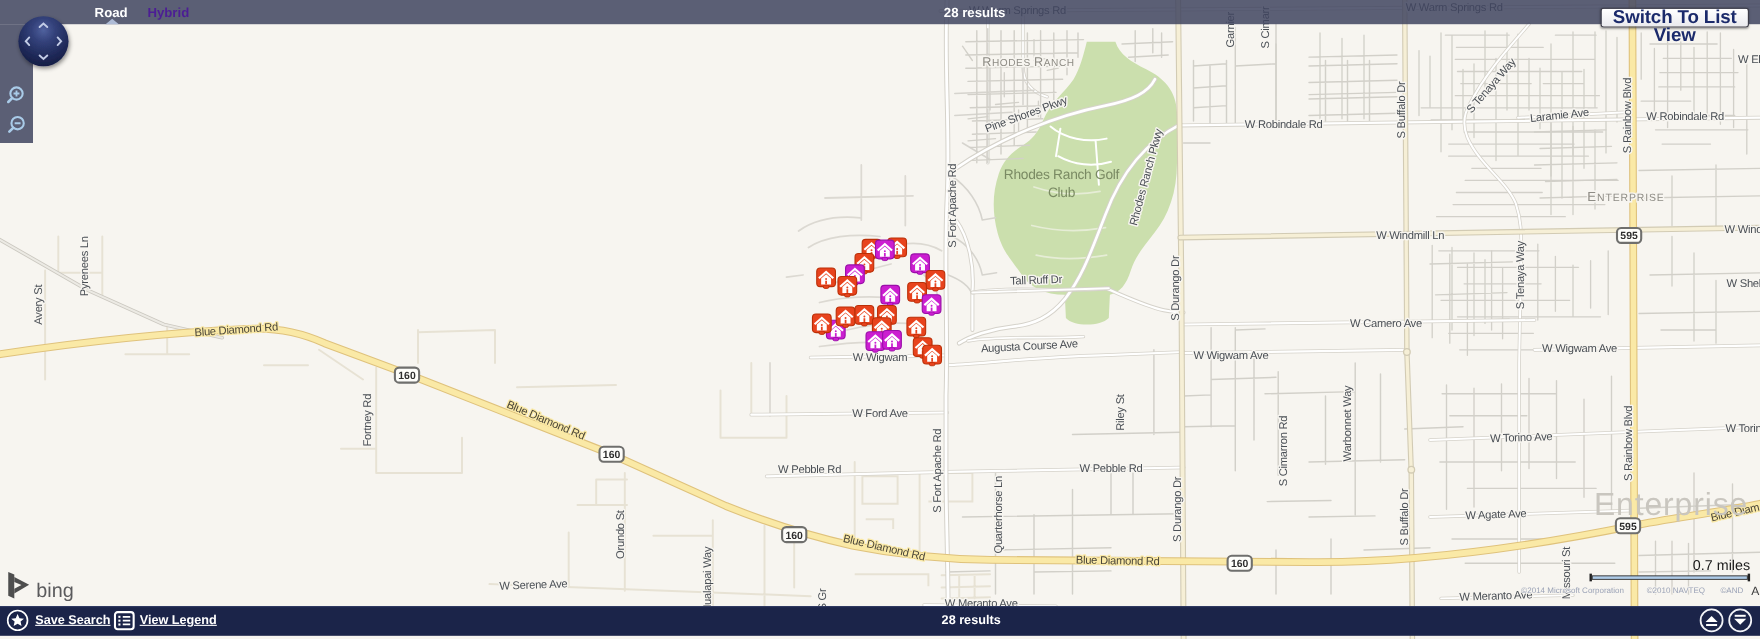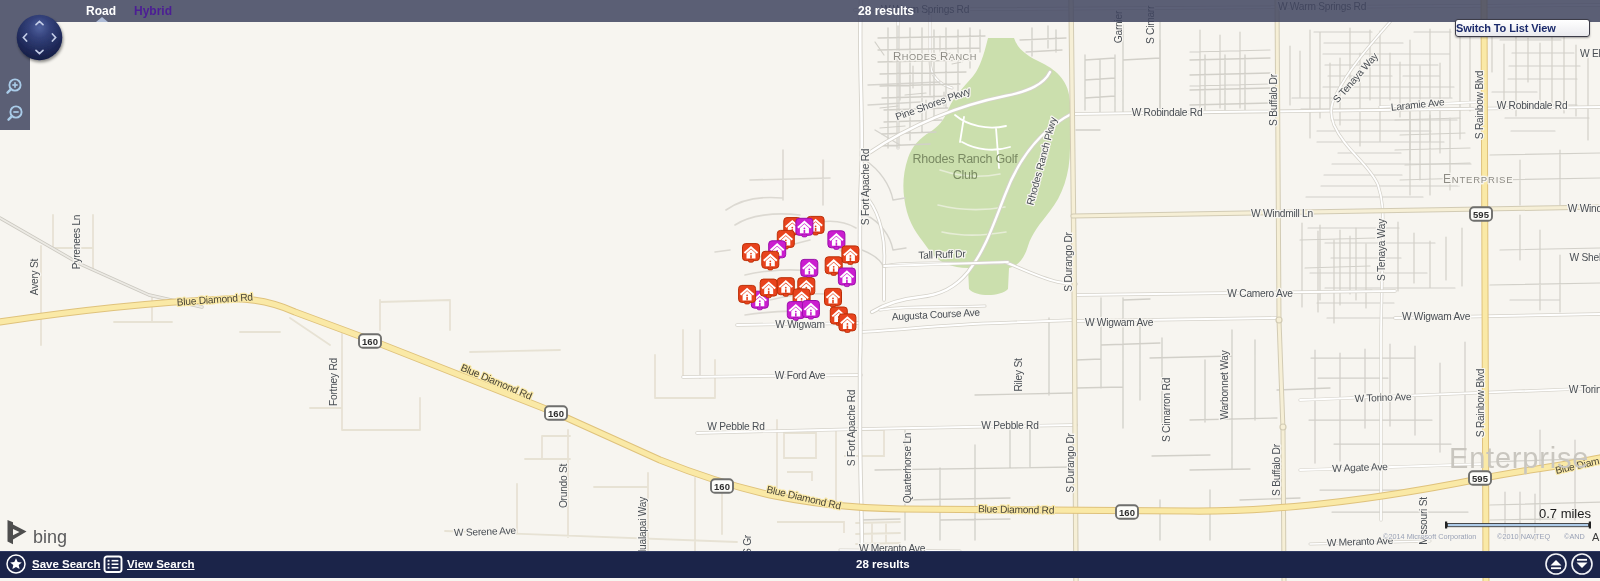--- a/index.html
+++ b/index.html
@@ -299,21 +299,21 @@
 <div style="position:absolute;left:86px;top:4px;font-size:12px;font-weight:bold;color:#ffffff;">Road</div>
 
 <svg style="position:absolute;left:94px;top:16px;" width="16" height="7">
       <path d="M8,1 L14,6 L2,6 Z" fill="#aebbd6"></path>
     </svg>
 
 <div style="position:absolute;left:134px;top:4px;font-size:12px;font-weight:bold;color:#4c1d95;">Hybrid</div>
 
 <div style="position:absolute;left:858px;top:4px;font-size:12px;font-weight:bold;color:#ffffff;">28 results</div>
 
-<div style="position:absolute;left:1455px;top:19px;width:133px;height:16px;background:linear-gradient(#ffffff,#eaeaee);border:1px solid #3c3c48;border-radius:3px;box-shadow:0 1px 2px rgba(0,0,0,0.35);font-size:11px;font-weight:bold;color:#1b2a6b;line-height:16px;letter-spacing:-0.1px;">Switch To List View</div>
+<div style="position:absolute;left:1455px;top:7px;width:133px;height:16px;background:linear-gradient(#ffffff,#eaeaee);border:1px solid #3c3c48;border-radius:3px;box-shadow:0 1px 2px rgba(0,0,0,0.35);text-align:center;font-size:17px;font-weight:bold;color:#1b2a6b;line-height:16px;letter-spacing:-0.1px;">Switch To List View</div>
 
 <svg style="position:absolute;left:13px;top:11px;" width="56" height="56">
 <defs>
         <radialGradient id="ball" cx="50%" cy="28%" r="78%">
           <stop offset="0%" stop-color="#50619e"></stop>
           <stop offset="30%" stop-color="#33417a"></stop>
           <stop offset="70%" stop-color="#1e2857"></stop>
           <stop offset="100%" stop-color="#121a3e"></stop>
         </radialGradient>
 <filter id="ds" x="-30%" y="-30%" width="170%" height="170%">
@@ -357,21 +357,21 @@
 
 <svg style="position:absolute;left:103px;top:555px;" width="22" height="20">
 <rect x="1.5" y="1.5" width="17" height="15.5" rx="2.5" fill="none" stroke="#ffffff" stroke-width="1.9"></rect>
 <rect x="4.6" y="4.8" width="1.9" height="1.9" fill="#ffffff"></rect>
       <line x1="8.6" y1="5.7" x2="15.4" y2="5.7" stroke="#ffffff" stroke-width="1.6"></line>
 <rect x="4.6" y="8.3" width="1.9" height="1.9" fill="#ffffff"></rect>
       <line x1="8.6" y1="9.2" x2="15.4" y2="9.2" stroke="#ffffff" stroke-width="1.6"></line>
 <rect x="4.6" y="11.8" width="1.9" height="1.9" fill="#ffffff"></rect>
       <line x1="8.6" y1="12.7" x2="15.4" y2="12.7" stroke="#ffffff" stroke-width="1.6"></line>
 </svg>
-<div style="position:absolute;left:127px;top:558px;font-size:11.5px;font-weight:bold;color:#ffffff;text-decoration:underline;">View Search</div>
+<div style="position:absolute;left:127px;top:558px;font-size:11.5px;font-weight:bold;color:#ffffff;text-decoration:underline;">View Legend</div>
 
 <div style="position:absolute;left:856px;top:558px;font-size:11.5px;font-weight:bold;color:#ffffff;">28 results</div>
 
 <svg style="position:absolute;left:1544px;top:552px;" width="52" height="24">
 <circle cx="12" cy="12" r="10" fill="none" stroke="#f2f3f7" stroke-width="1.6"></circle>
 <path d="M6.5,13.5 L12,8 L17.5,13.5 Z" fill="#ffffff"></path>
 <rect x="7" y="15.3" width="10" height="1.8" fill="#ffffff"></rect>
 <circle cx="38" cy="12" r="10" fill="none" stroke="#f2f3f7" stroke-width="1.6"></circle>
 <rect x="33" y="6.9" width="10" height="1.8" fill="#ffffff"></rect>
 <path d="M32.5,10.5 L43.5,10.5 L38,16 Z" fill="#ffffff"></path>

